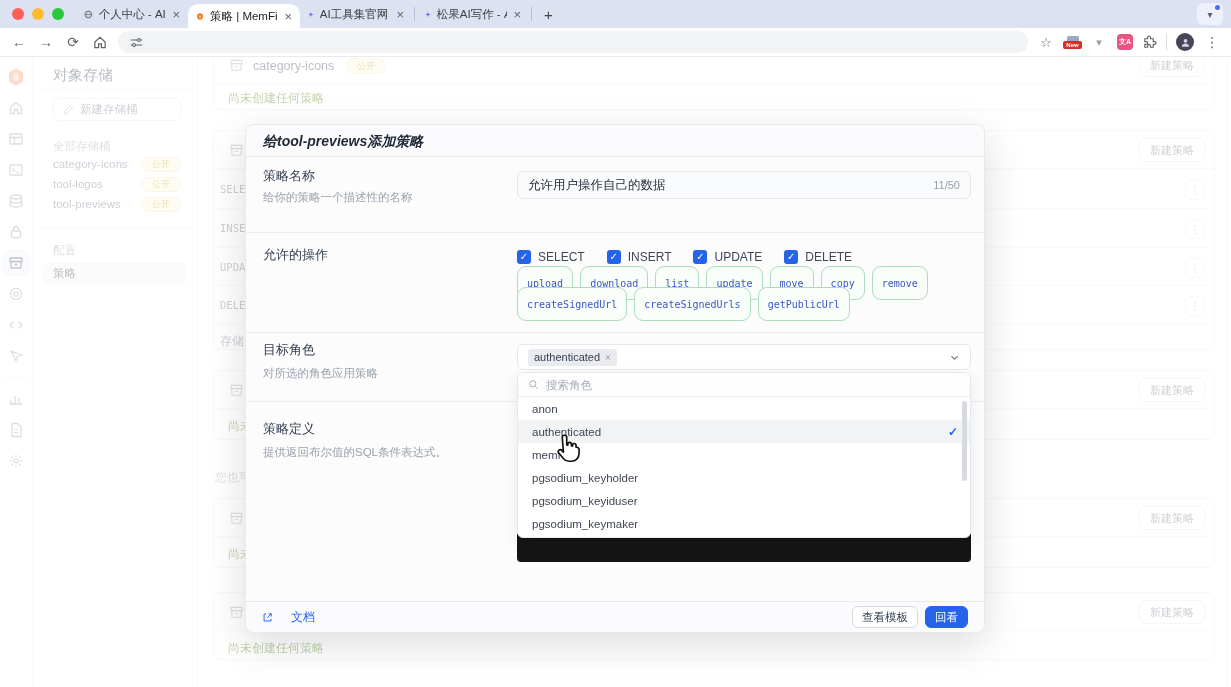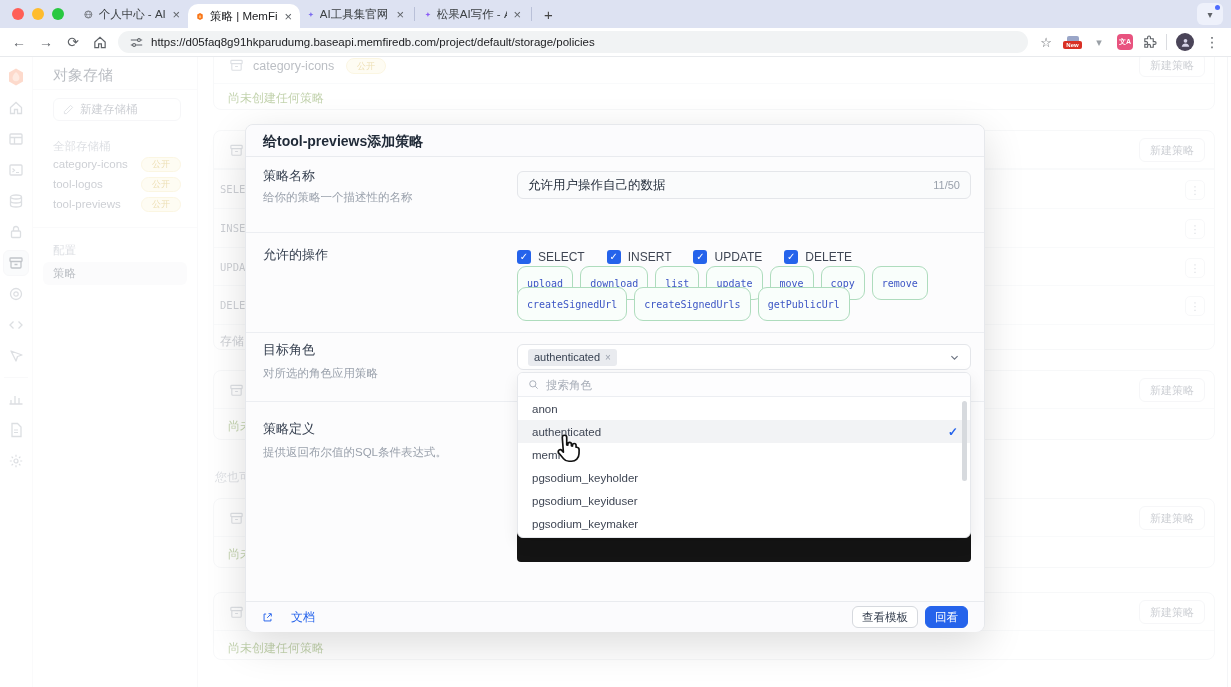--- a/index.html
+++ b/index.html
@@ -60,21 +60,21 @@
 .prowlbl { position: absolute; left: 6px; font-size: 10.5px; color: #6b7280; font-family: "DejaVu Sans Mono", monospace; }
 .dotbtn { position: absolute; right: 9px; width: 20px; height: 20px; border: 1px solid #e7e9ee; border-radius: 5px; color: #9ca3af; font-size: 11px; display: flex; align-items: center; justify-content: center; }
 .hinttxt { position: absolute; left: 215px; font-size: 12px; color: #9ca3af; }
 .pagescroll { position: absolute; right: 3px; top: 0; bottom: 0; width: 1px; background: #dfe1e6; }
 
 .overlay { position: absolute; top: 57px; left: 0; right: 0; bottom: 0; background: rgba(255,255,255,0.66); z-index: 5; }
 
 
 .modal { position: absolute; left: 245px; top: 124px; width: 740px; height: 508px; background: #fcfcfd; border: 1px solid #e6e8ec; border-radius: 8px; box-shadow: 0 12px 40px rgba(0,0,0,0.14); z-index: 10; }
 .m-head { position: absolute; top: 0; left: 0; right: 0; height: 32px; border-bottom: 1px solid #e9ebef; background: #fbfbfd; border-radius: 8px 8px 0 0; }
-.m-title { position: absolute; left: 17px; top: 8px; font-size: 14px; font-weight: 600; color: #1f2937; }
+.m-title { position: absolute; left: 17px; top: 8px; font-size: 14px; font-weight: 600; color: #1f2937; font-style: italic; }
 .m-div { position: absolute; left: 0; right: 0; height: 1px; background: #eceef2; }
 .m-lbl { position: absolute; left: 17px; font-size: 13px; font-weight: 500; color: #374151; }
 .m-desc { position: absolute; left: 17px; font-size: 11.5px; color: #9aa1ac; line-height: 1.55; }
 .m-input { position: absolute; left: 271px; top: 46px; width: 454px; height: 28px; border: 1px solid #e4e6ea; border-radius: 6px; background: #fafbfc; display: flex; align-items: center; padding: 0 10px; }
 .m-input input { flex: 1; border: none; background: transparent; font-size: 12.5px; color: #1f2937; outline: none; font-family: "Liberation Sans", sans-serif; }
 .m-count { font-size: 11px; color: #9aa1ac; }
 .ckrow { position: absolute; left: 271px; top: 125px; display: flex; gap: 22px; align-items: center; }
 .ck { display: flex; align-items: center; gap: 7px; font-size: 12px; color: #3f4654; }
 .ckbox { width: 14px; height: 14px; background: #2563eb; border-radius: 3px; color: #fff; font-size: 10px; display: flex; align-items: center; justify-content: center; line-height: 1; }
 .pillrow { position: absolute; left: 271px; display: flex; gap: 7px; }
@@ -155,21 +155,20 @@
     <span class="navic">⟳</span>
     <svg class="navic" width="15" height="15" viewBox="0 0 16 16">
         <path d="M2.5 7.5L8 2.5l5.5 5v6h-4v-4h-3v4h-4z" fill="none" stroke="#5f6368" stroke-width="1.3"></path>
       </svg>
     <div class="urlpill">
       <svg width="13" height="13" viewBox="0 0 16 16">
           <path d="M1 5h9M13 5h2M1 11h3M7 11h8" stroke="#5f6368" stroke-width="1.3"></path>
           <circle cx="11" cy="5" r="1.8" fill="none" stroke="#5f6368" stroke-width="1.3"></circle>
           <circle cx="5" cy="11" r="1.8" fill="none" stroke="#5f6368" stroke-width="1.3"></circle>
         </svg>
-      <span class="urltext">https://d05faq8g91hkparudumg.baseapi.memfiredb.com/project/default/storage/policies</span>
     </div>
     <span class="navic" style="font-size:13px">☆</span>
     <div class="exticon newbadge">
       <div class="fold"></div>
       <div class="lbl">New</div>
     </div>
     <span class="navic" style="color:#9aa0a6;font-size:11px">▾</span>
     <div class="pinkext">文A</div>
     <svg width="15" height="15" viewBox="0 0 16 16">
         <path d="M6 2.5a1.5 1.5 0 0 1 3 0V4h3v3h1.5a1.5 1.5 0 0 1 0 3H12v3H9v-1.5a1.5 1.5 0 0 0-3 0V13H3v-3H4.5a1.5 1.5 0 0 0 0-3H3V4h3z" fill="none" stroke="#5f6368" stroke-width="1.2"></path>

